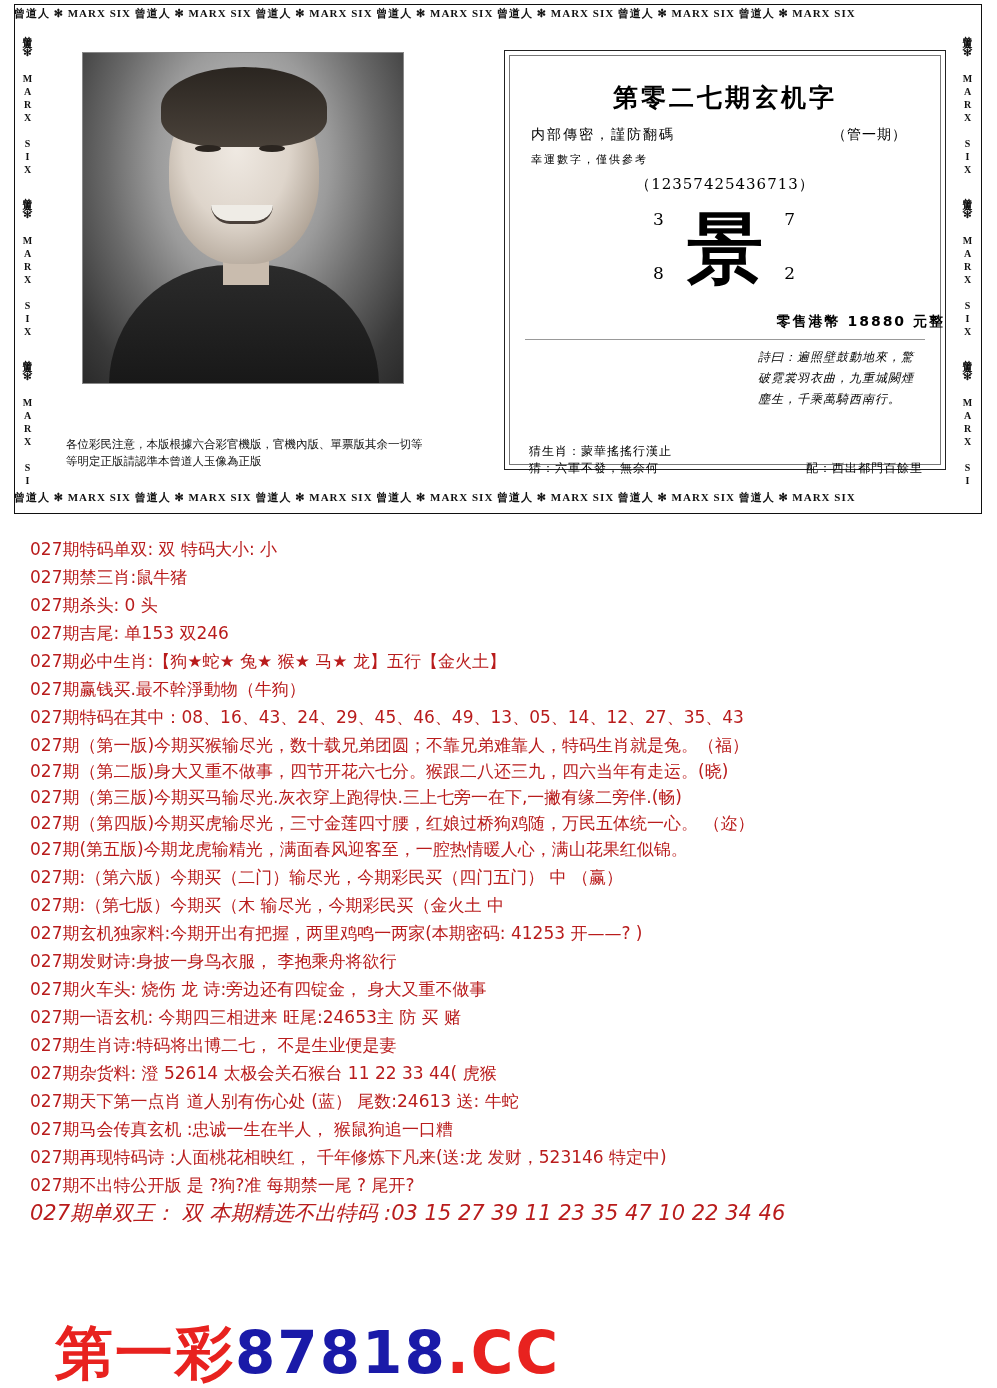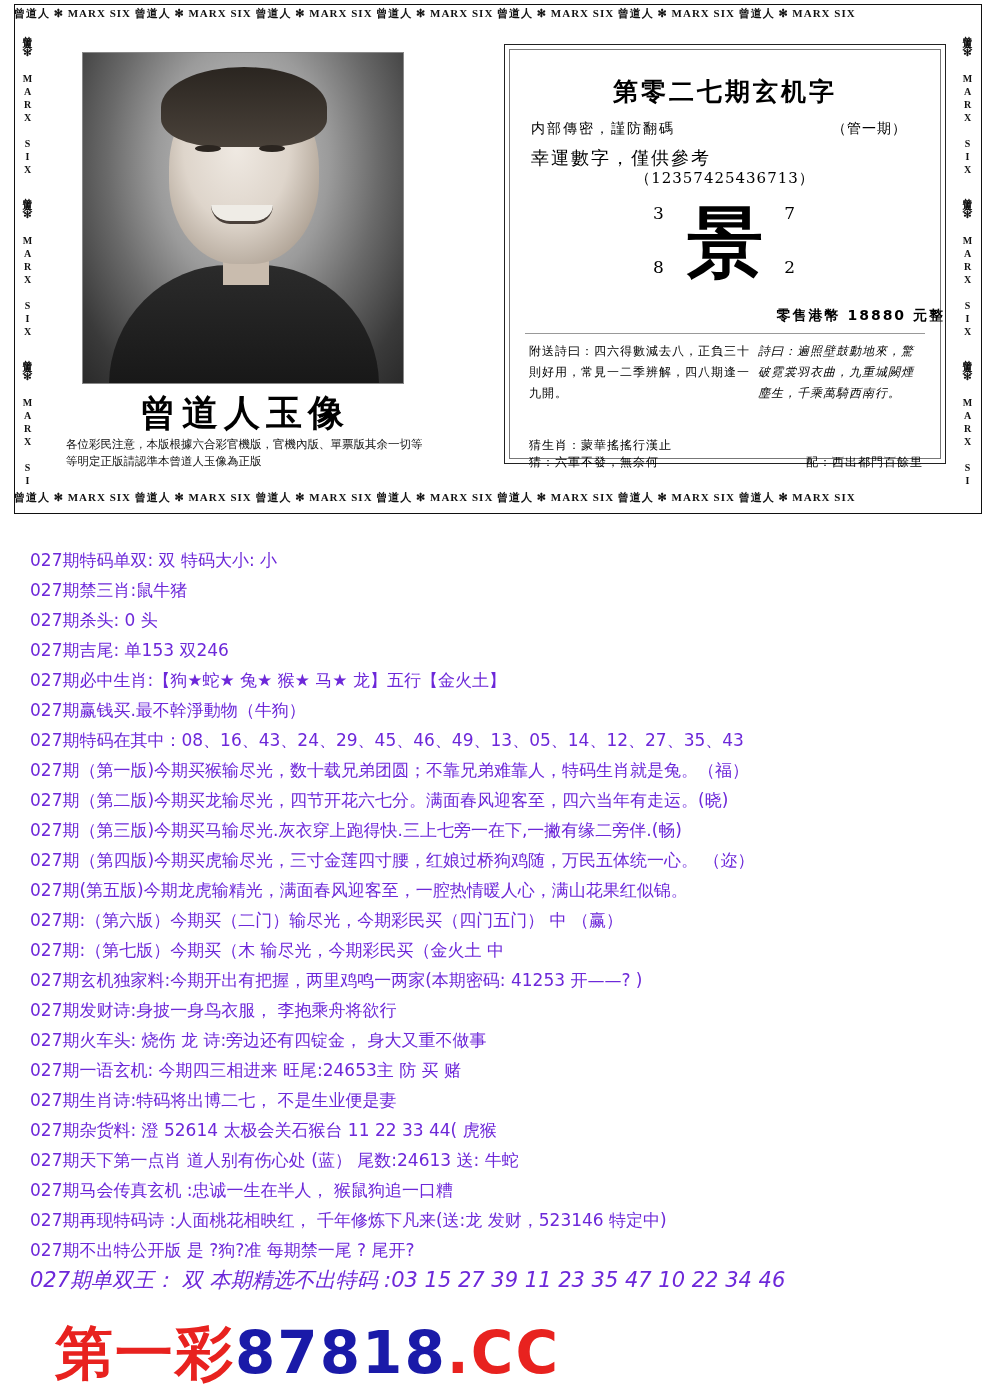--- a/index.html
+++ b/index.html
@@ -27,42 +27,42 @@
      background:linear-gradient(#2a2520,#4a423a);}
   .eye{position:absolute;width:26px;height:7px;background:#2b2520;border-radius:50%;}
   .eye.l{left:112px;top:92px;}
   .eye.r{left:176px;top:92px;}
   .mouth{position:absolute;left:128px;top:152px;width:62px;height:16px;border-radius:0 0 40px 40px;background:#efece6;border-bottom:3px solid #4a403a;}
   .torso{position:absolute;left:26px;top:212px;width:270px;height:130px;border-radius:120px 120px 0 0;background:linear-gradient(#2b2b2b,#161616);}
   .neck{position:absolute;left:140px;top:198px;width:46px;height:34px;background:#c9bcae;}
   .photo-title{position:absolute;left:0;right:0;top:345px;text-align:center;font-size:36px;font-weight:bold;letter-spacing:6px;font-family:"DejaVu Sans",sans-serif;}
   .photo-note{position:absolute;left:6px;right:0;top:392px;font-size:11.5px;line-height:17px;color:#111;}
 
-  .cert{position:absolute;left:490px;top:40px;width:440px;height:418px;border:1px solid #222;background:#fff;}
+  .cert{position:absolute;left:490px;top:46px;width:440px;height:418px;border:1px solid #222;background:#fff;}
   .cert-inner{position:absolute;inset:4px;border:1px solid #777;}
   .cert-title{position:absolute;left:0;right:0;top:30px;text-align:center;font-size:25px;font-weight:bold;letter-spacing:3px;font-family:"DejaVu Serif",serif;}
   .cert-l1{position:absolute;left:26px;top:75px;font-size:14px;letter-spacing:2px;text-align:center;}
   .cert-l1b{position:absolute;right:38px;top:75px;font-size:14px;letter-spacing:1px;}
-  .cert-l2{position:absolute;left:26px;top:101px;font-size:18px;letter-spacing:2px;font-family:Liberation Mono, monospace;}
+  .cert-l2{position:absolute;left:26px;top:101px;font-size:11px;letter-spacing:2px;font-family:Liberation Mono, monospace;}
   .cert-code{position:absolute;left:0;right:0;top:124px;text-align:center;font-size:15px;letter-spacing:1px;font-family:"DejaVu Serif",serif;}
   .big-char{position:absolute;left:0;right:0;top:155px;text-align:center;font-size:76px;font-weight:bold;font-family:"DejaVu Serif",serif;line-height:86px;}
   .corner-num{position:absolute;font-size:17px;font-family:"DejaVu Serif",serif;}
   .cn-tl{left:148px;top:158px;}
   .cn-tr{right:150px;top:158px;}
   .cn-bl{left:148px;top:212px;}
   .cn-br{right:150px;top:212px;}
   .cert-price{position:absolute;left:0;right:0;top:262px;text-align:right;font-size:14px;letter-spacing:2px;font-weight:bold;}
   .cert-rule{position:absolute;left:20px;right:20px;top:288px;border-top:1px solid #999;}
   .poem-left{position:absolute;left:24px;top:296px;width:230px;font-size:12px;line-height:21px;letter-spacing:1px;}
   .poem-right{position:absolute;right:22px;top:296px;width:165px;font-size:12px;line-height:21px;letter-spacing:1px;font-style:italic;}
   .poem-foot{position:absolute;left:24px;right:22px;top:392px;font-size:12px;letter-spacing:1px;display:flex;justify-content:space-between;align-items:flex-end;}
 
   
   .lines{position:absolute;left:30px;top:540px;width:940px;}
-  .line{font-size:17px;line-height:19px;margin-bottom:9px;white-space:nowrap;color:#6d28d9;margin-top:11px;}
+  .line{font-size:17px;line-height:19px;margin-bottom:9px;white-space:nowrap;color:#b91c1c;}
   .line.tight{margin-bottom:7px;}
   .line.sm{font-size:21px;font-style:italic;}
 
   
   .wm{position:absolute;left:18px;bottom:6px;font-size:58px;font-weight:bold;line-height:58px;letter-spacing:2px;
       color:#e8221f;font-family:"DejaVu Sans",sans-serif;white-space:nowrap;margin-left:37px;}
   .wm .b{color:#1a1aa8;}
 </style>
 </head>
 <body>
@@ -87,44 +87,40 @@
   <div class="photo-block">
     <div class="photo">
       <div class="torso"></div>
       <div class="neck"></div>
       <div class="face"></div>
       <div class="hair"></div>
       <div class="eye l"></div>
       <div class="eye r"></div>
       <div class="mouth"></div>
     </div>
-    <div class="photo-title">曾道人玉像</div>
     <div class="photo-note">各位彩民注意，本版根據六合彩官機版，官機內版、單票版其余一切等等明定正版請認準本曾道人玉像為正版</div>
   </div>
 
   <div class="cert">
     <div class="cert-inner"></div>
     <div class="cert-title">第零二七期玄机字</div>
     <div class="cert-l1">内部傳密，謹防翻碼</div>
     <div class="cert-l1b">（管一期）</div>
     <div class="cert-l2">幸運數字，僅供參考</div>
     <div class="cert-code">（12357425436713）</div>
 
     <div class="corner-num cn-tl">3</div>
     <div class="corner-num cn-tr">7</div>
     <div class="corner-num cn-bl">8</div>
     <div class="corner-num cn-br">2</div>
     <div class="big-char">景</div>
 
     <div class="cert-price">零售港幣 18880 元整</div>
     <div class="cert-rule"></div>
 
-    <div class="poem-left">
-      <span>附送詩曰：</span><span>四六得數減去八，正負三十則好用，常見一二季辨解，四八期逢一九開。</span>
-    </div>
     <div class="poem-right">
       <span>詩曰：</span><span>遍照壁鼓動地來，驚破霓裳羽衣曲，九重城闕煙塵生，千乘萬騎西南行。</span>
     </div>
     <div class="poem-foot">
       <div>
         <div>猜生肖：蒙華搖搖行漢止</div>
         <div>猜：六軍不發，無奈何</div>
       </div>
       <div>配：西出都門百餘里</div>
     </div>
@@ -133,21 +129,21 @@
 
 <div class="lines">
   <div class="line">027期特码单双:  双    特码大小: 小</div>
   <div class="line">027期禁三肖:鼠牛猪</div>
   <div class="line">027期杀头: 0 头</div>
   <div class="line">027期吉尾:  单153  双246</div>
   <div class="line">027期必中生肖:【狗★蛇★ 兔★ 猴★ 马★ 龙】五行【金火土】</div>
   <div class="line">027期赢钱买.最不幹淨動物（牛狗）</div>
   <div class="line">027期特码在其中：08、16、43、24、29、45、46、49、13、05、14、12、27、35、43</div>
   <div class="line tight">027期（第一版)今期买猴输尽光，数十载兄弟团圆；不靠兄弟难靠人，特码生肖就是兔。（福）</div>
-  <div class="line tight">027期（第二版)今期买龙输尽光，四节开花六七分。满面春风迎客至，四六当年有走运。(晓)</div>
+  <div class="line tight">027期（第二版)身大又重不做事，四节开花六七分。猴跟二八还三九，四六当年有走运。(晓)</div>
   <div class="line tight">027期（第三版)今期买马输尽光.灰衣穿上跑得快.三上七旁一在下,一撇有缘二旁伴.(畅)</div>
   <div class="line tight">027期（第四版)今期买虎输尽光，三寸金莲四寸腰，红娘过桥狗鸡随，万民五体统一心。 （迩）</div>
   <div class="line">027期(第五版)今期龙虎输精光，满面春风迎客至，一腔热情暖人心，满山花果红似锦。</div>
   <div class="line">027期:（第六版）今期买（二门）输尽光，今期彩民买（四门五门） 中 （赢）</div>
   <div class="line">027期:（第七版）今期买（木 输尽光，今期彩民买（金火土 中</div>
   <div class="line">027期玄机独家料:今期开出有把握，两里鸡鸣一两家(本期密码: 41253    开——? )</div>
   <div class="line">027期发财诗:身披一身鸟衣服， 李抱乘舟将欲行</div>
   <div class="line">027期火车头:  烧伤 龙  诗:旁边还有四锭金， 身大又重不做事</div>
   <div class="line">027期一语玄机: 今期四三相进来  旺尾:24653主      防   买   赌</div>
   <div class="line">027期生肖诗:特码将出博二七，  不是生业便是妻</div>

